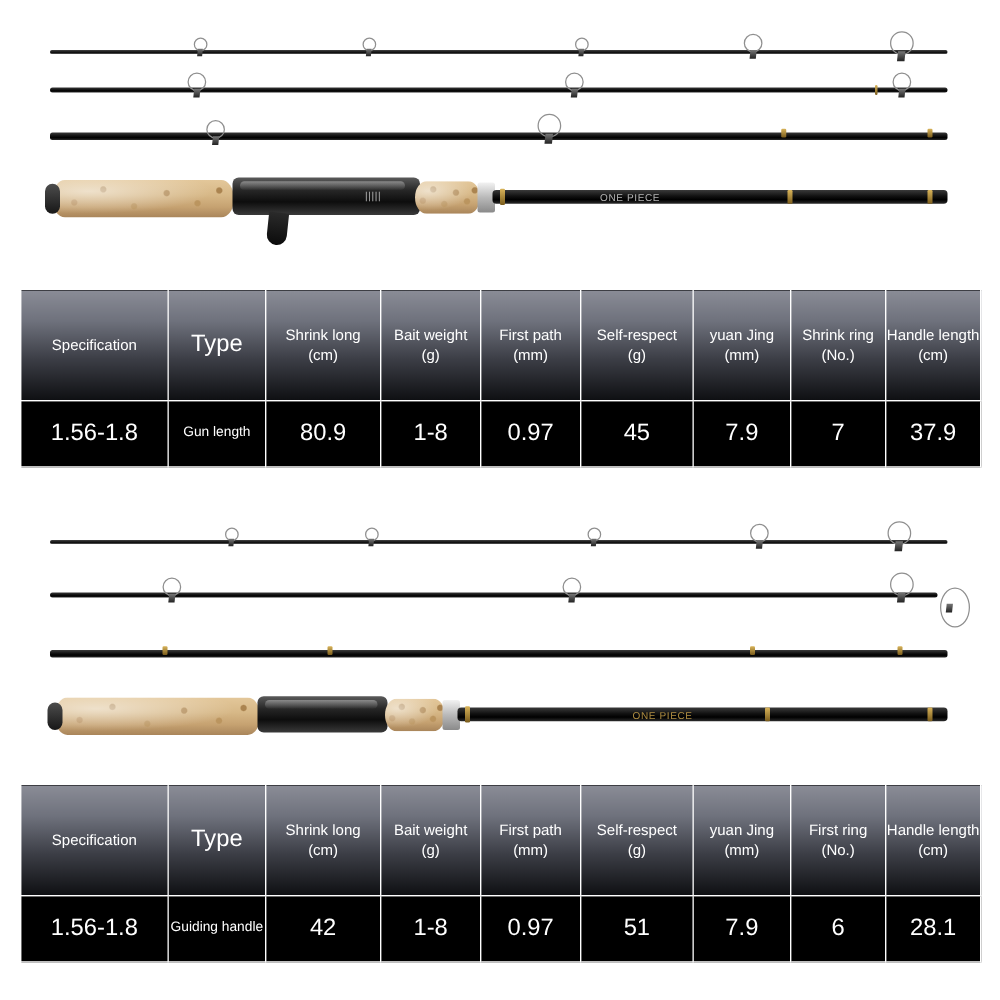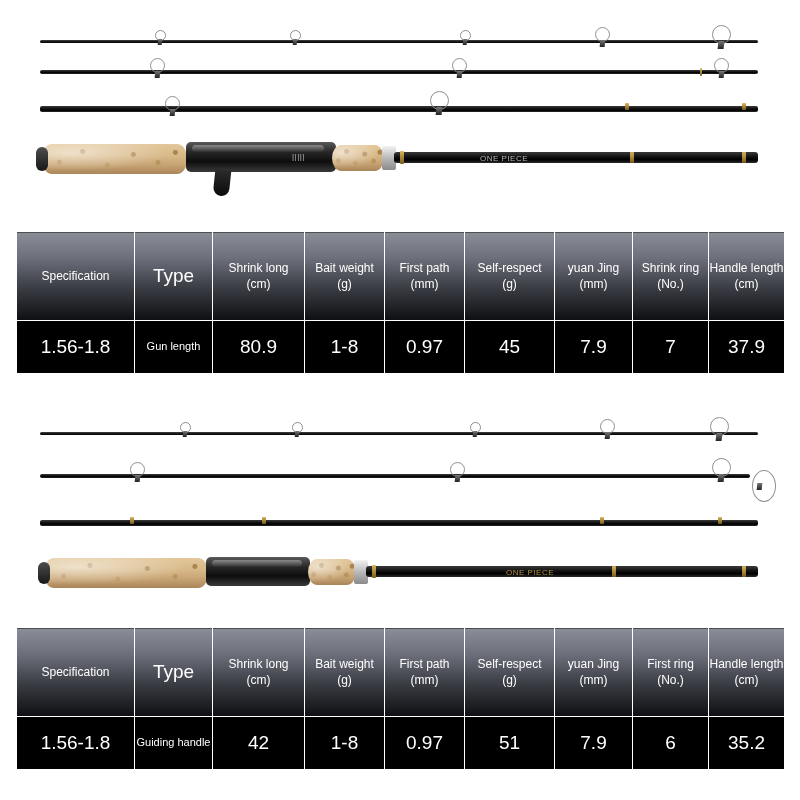--- a/index.html
+++ b/index.html
@@ -397,18 +397,18 @@
     <tbody>
       <tr>
         <td class="big">1.56-1.8</td>
         <td class="small">Guiding handle</td>
         <td class="big">42</td>
         <td class="big">1-8</td>
         <td class="big">0.97</td>
         <td class="big">51</td>
         <td class="big">7.9</td>
         <td class="big">6</td>
-        <td class="big">35.2</td>
+        <td class="big">28.1</td>
       </tr>
     </tbody>
   </table>
 
 </div>
 
 </body></html>

